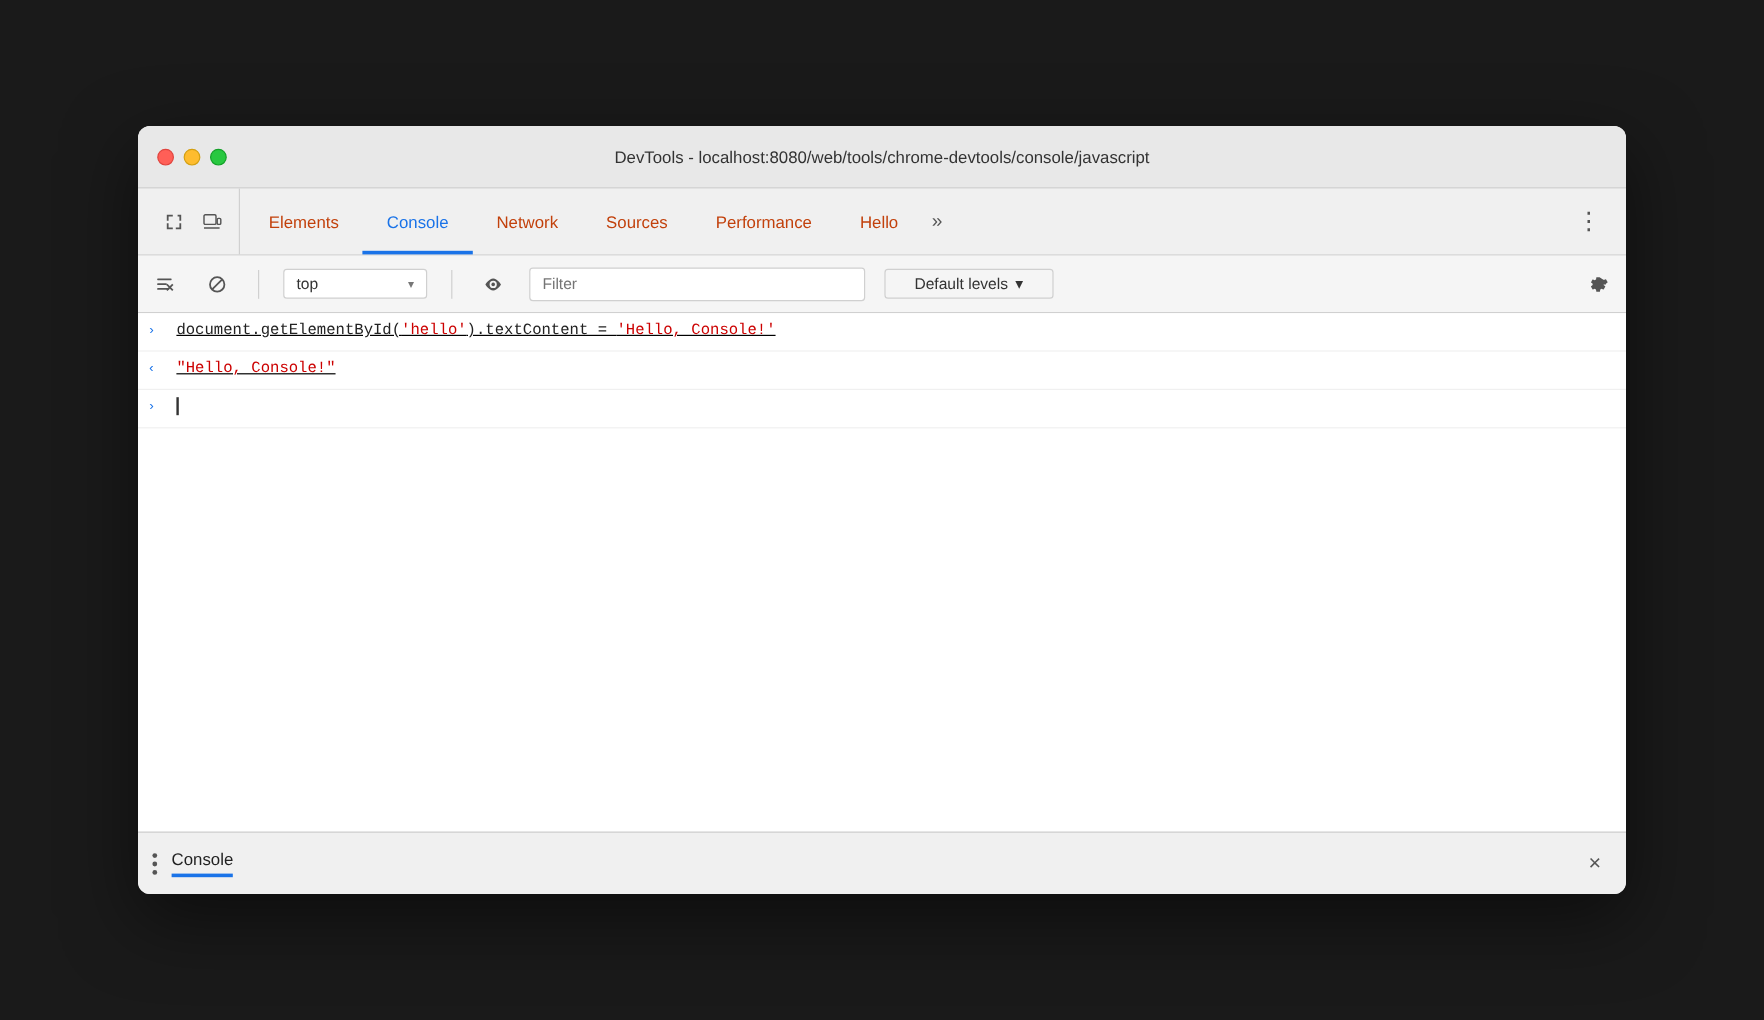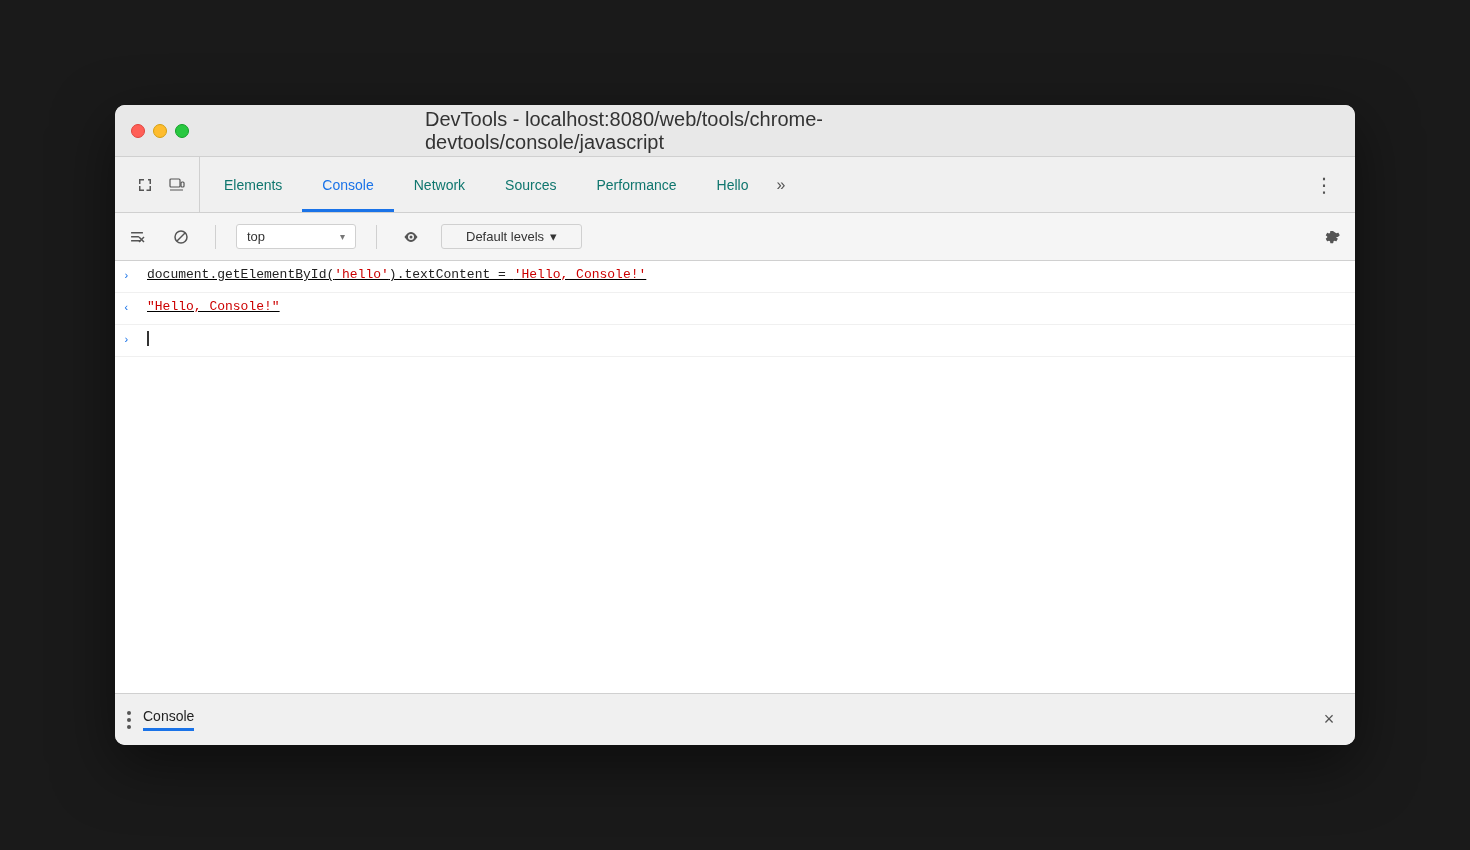--- a/index.html
+++ b/index.html
@@ -49,21 +49,21 @@
     }
 
     .traffic-light.close { background: #ff5f57; border: 1px solid #e0443e; }
     .traffic-light.minimize { background: #febc2e; border: 1px solid #d4a012; }
     .traffic-light.maximize { background: #28c840; border: 1px solid #14a129; }
 
     .title-bar-title {
       position: absolute;
       left: 50%;
       transform: translateX(-50%);
-      font-size: 20px;
+      font-size: 14px;
       color: #333;
       font-weight: 400;
     }
 
     
     .tab-bar {
       background: #f0f0f0;
       height: 56px;
       display: flex;
       align-items: stretch;
@@ -91,21 +91,21 @@
       cursor: pointer;
       color: #555;
       font-size: 16px;
     }
 
     .tab-item {
       display: flex;
       align-items: center;
       padding: 0 20px;
       font-size: 14px;
-      color: #0f766e;
+      color: #c2410c;
       cursor: pointer;
       position: relative;
       white-space: nowrap;
       height: 100%;
     }
 
     .tab-item.active {
       color: #1a73e8;
       font-weight: 500;
     }
@@ -429,20 +429,21 @@
 
     <div class="toolbar-divider"></div>
 
     <button class="toolbar-btn eye-icon">
       <svg viewBox="0 0 16 16">
         <path d="M8 3C4.5 3 1.5 8 1.5 8S4.5 13 8 13 14.5 8 14.5 8 11.5 3 8 3zm0 8a3 3 0 110-6 3 3 0 010 6z"></path>
         <circle cx="8" cy="8" r="1.5"></circle>
       </svg>
     </button>
 
+    <input class="filter-input" type="text" placeholder="Filter" style="">
 
     <div class="levels-selector">
       <span>Default levels</span>
       <span>▾</span>
     </div>
 
     <div class="settings-btn">
       <svg viewBox="0 0 16 16">
         <path d="M8 10.5a2.5 2.5 0 100-5 2.5 2.5 0 000 5zm5.3-2.5c0-.2 0-.4-.02-.6l1.3-1a.3.3 0 00.07-.4l-1.23-2.13a.3.3 0 00-.37-.13l-1.53.62a4.5 4.5 0 00-1.04-.6L8.3 2.3A.3.3 0 008 2H5.55a.3.3 0 00-.3.25l-.22 1.63a4.5 4.5 0 00-1.04.6l-1.53-.62a.3.3 0 00-.37.13L.86 6.12a.3.3 0 00.07.4l1.3 1A4.5 4.5 0 002.2 8c0 .2 0 .4.02.6l-1.3 1a.3.3 0 00-.07.4l1.23 2.13c.07.13.23.18.37.13l1.53-.62c.32.23.67.43 1.04.6l.22 1.63c.04.15.17.26.3.26H8c.14 0 .27-.1.3-.26l.22-1.63a4.5 4.5 0 001.04-.6l1.53.62c.14.05.3 0 .37-.13L12.7 9.99a.3.3 0 00-.07-.4l-1.3-1c.01-.19.02-.39.02-.59z"></path>
       </svg>

